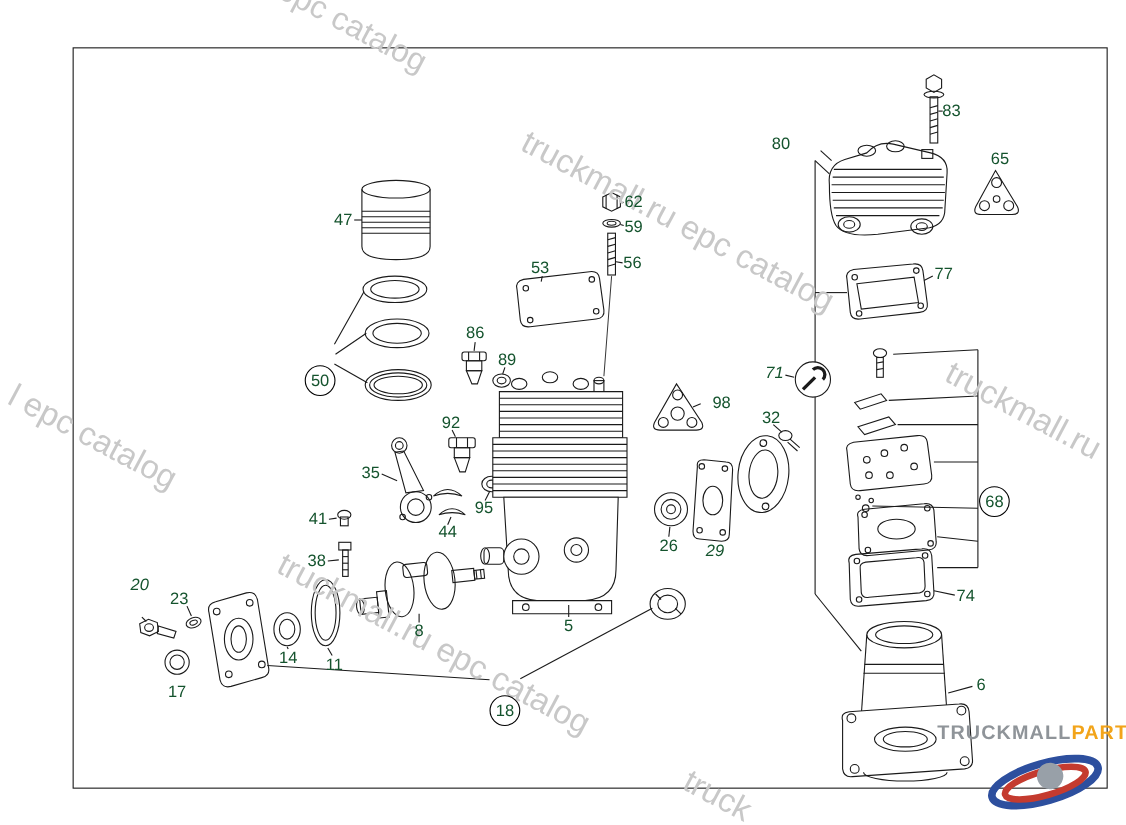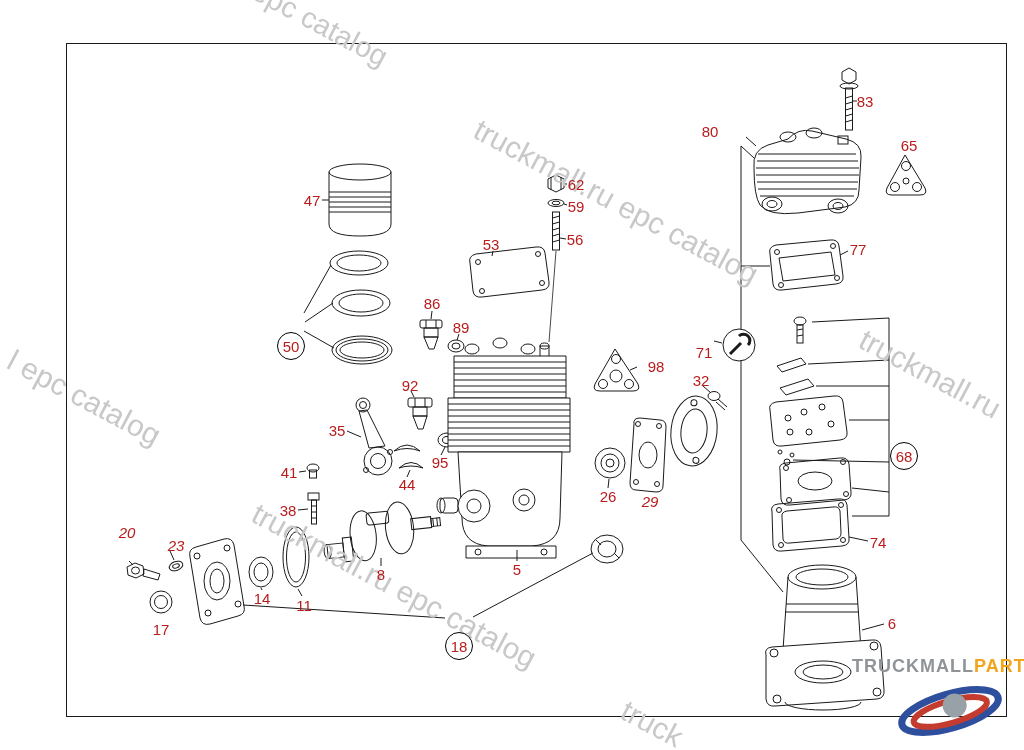--- a/index.html
+++ b/index.html
@@ -10,21 +10,21 @@
   }
   svg.drawing { position:absolute; left:0; top:0; z-index:1; stroke:#1a1a1a; fill:none; }
   .watermarks { position:absolute; inset:0; z-index:2; pointer-events:none; }
   .watermark {
     position:absolute; white-space:nowrap; font-weight:400;
     transform:translate(-50%,-50%) rotate(28deg);
   }
   .labels { position:absolute; inset:0; z-index:3; }
   .part-label {
     position:absolute; transform:translate(-50%,-50%);
-    font-size:15px; color:#b91c1c; line-height:1;
+    font-size:15px; color:#14532d; line-height:1;
   }
   .part-label.circled {
     width:28px; height:28px; border:1.4px solid #000; border-radius:50%;
     background:#fff; display:flex; align-items:center; justify-content:center;margin-top:24px;
   }
   .logo { position:absolute; z-index:4; left:852px; top:656px; }
   .logo-text { font-size:18px; font-weight:bold; letter-spacing:1px; white-space:nowrap; }
   .logo-swirl { margin-left:38px; margin-top:4px; }
 </style>
 </head>
@@ -391,36 +391,36 @@
       <div class="part-label circled" style="left: 291px; top: 322px;">50</div>
       <div class="part-label" style="left: 432px; top: 303px;">86</div>
       <div class="part-label" style="left: 461px; top: 327px;">89</div>
       <div class="part-label" style="left: 410px; top: 385px;">92</div>
       <div class="part-label" style="left: 440px; top: 462px;">95</div>
       <div class="part-label" style="left: 337px; top: 430px;">35</div>
       <div class="part-label" style="left: 289px; top: 472px;">41</div>
       <div class="part-label" style="left: 407px; top: 484px;">44</div>
       <div class="part-label" style="left: 288px; top: 510px;">38</div>
       <div class="part-label" style="left: 127px; top: 532px; font-style: italic;">20</div>
-      <div class="part-label" style="left: 176px; top: 545px; font-style: italic;">23</div>
+      <div class="part-label" style="left: 163px; top: 545px;">23</div>
       <div class="part-label" style="left: 161px; top: 629px;">17</div>
       <div class="part-label" style="left: 262px; top: 598px;">14</div>
       <div class="part-label" style="left: 304px; top: 605px;">11</div>
       <div class="part-label" style="left: 381px; top: 574px;">8</div>
       <div class="part-label" style="left: 517px; top: 569px;">5</div>
       <div class="part-label circled" style="left: 459px; top: 622px;">18</div>
       <div class="part-label" style="left: 491px; top: 244px;">53</div>
       <div class="part-label" style="left: 576px; top: 184px;">62</div>
       <div class="part-label" style="left: 576px; top: 206px;">59</div>
       <div class="part-label" style="left: 575px; top: 239px;">56</div>
       <div class="part-label" style="left: 644px; top: 366px; padding-left: 24px;">98</div>
       <div class="part-label" style="left: 608px; top: 496px;">26</div>
       <div class="part-label" style="left: 650px; top: 501px; font-style: italic;">29</div>
       <div class="part-label" style="left: 701px; top: 380px;">32</div>
-      <div class="part-label" style="left: 704px; top: 352px;">71</div>
+      <div class="part-label" style="left: 704px; top: 339px; font-style: italic;">71</div>
       <div class="part-label" style="left: 710px; top: 131px;">80</div>
       <div class="part-label" style="left: 865px; top: 101px;">83</div>
       <div class="part-label" style="left: 909px; top: 145px;">65</div>
       <div class="part-label" style="left: 858px; top: 249px;">77</div>
       <div class="part-label circled" style="left: 904px; top: 432px;">68</div>
       <div class="part-label" style="left: 878px; top: 542px;">74</div>
       <div class="part-label" style="left: 892px; top: 623px;">6</div>
     </div>
 
   <div class="logo">

